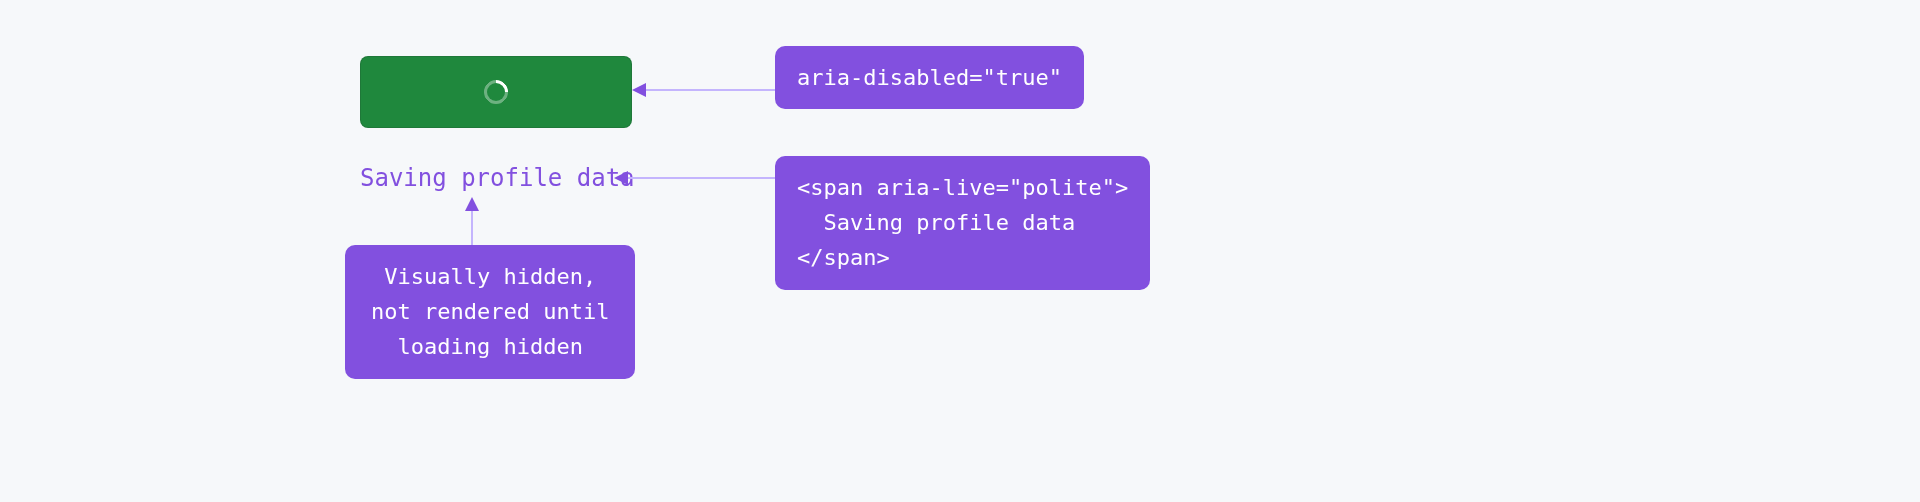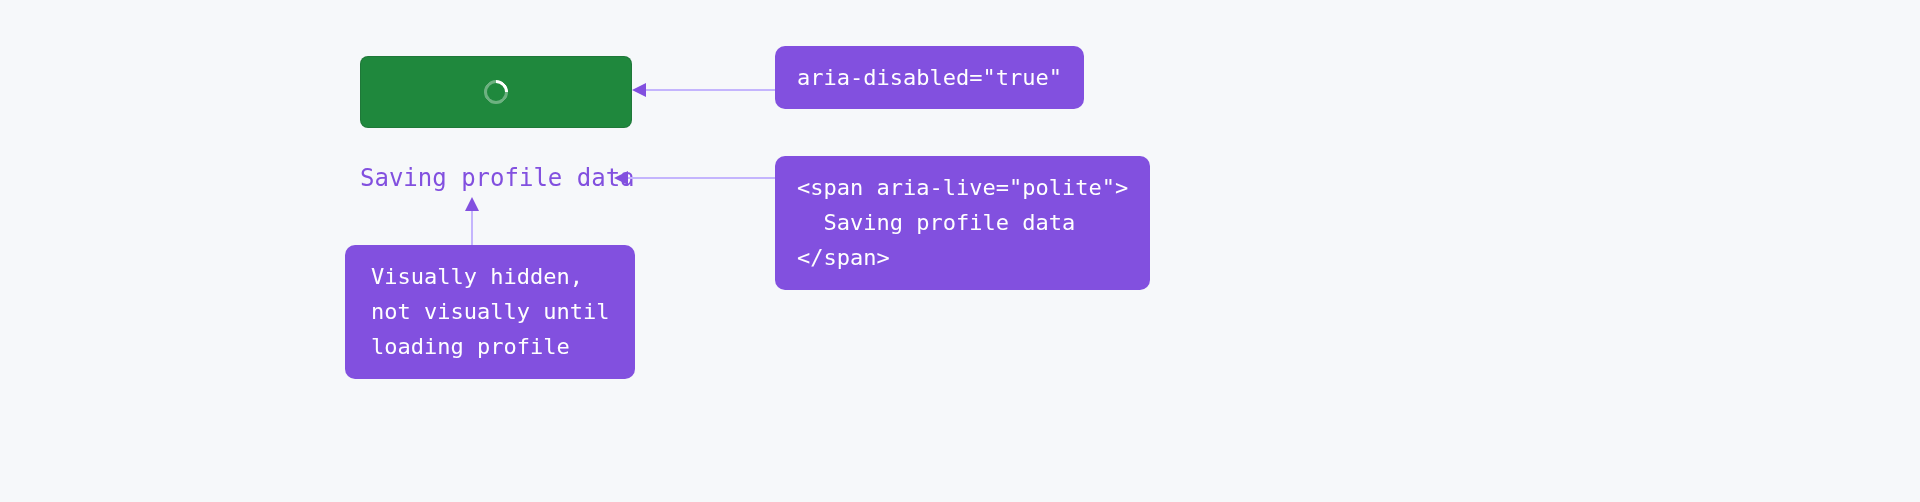--- a/index.html
+++ b/index.html
@@ -69,21 +69,21 @@
     .callout-middle {
       left: 775px;
       top: 156px;
       padding: 14px 22px;
       white-space: pre;
     }
     .callout-bottom {
       left: 345px;
       top: 245px;
       padding: 14px 26px;
-      text-align: left;
+      text-align: center;
     }
 
     
     .connector {
       position: absolute;
       pointer-events: none;
     }
   </style>
 </head>
 <body>
@@ -99,22 +99,22 @@
   <div class="callout callout-top">
     <div>aria-disabled="true"</div>
   </div>
 
   <div class="callout callout-middle">&lt;span aria-live="polite"&gt;
   Saving profile data
 &lt;/span&gt;</div>
 
   <div class="callout callout-bottom">
     <div>Visually hidden,</div>
-    <div>not visually until</div>
-    <div>loading profile</div>
+    <div>not rendered until</div>
+    <div>loading hidden</div>
   </div>
 
   <svg class="connector" style="left:632px; top:80px; width:143px; height:20px;" viewBox="0 0 143 20">
     <line x1="143" y1="10" x2="12" y2="10" stroke="#c4b5fd" stroke-width="2"></line>
     <polygon points="0,10 14,3 14,17" fill="#8250df"></polygon>
   </svg>
 
   <svg class="connector" style="left:614px; top:168px; width:161px; height:20px;" viewBox="0 0 161 20">
     <line x1="161" y1="10" x2="12" y2="10" stroke="#c4b5fd" stroke-width="2"></line>
     <polygon points="0,10 14,3 14,17" fill="#8250df"></polygon>

